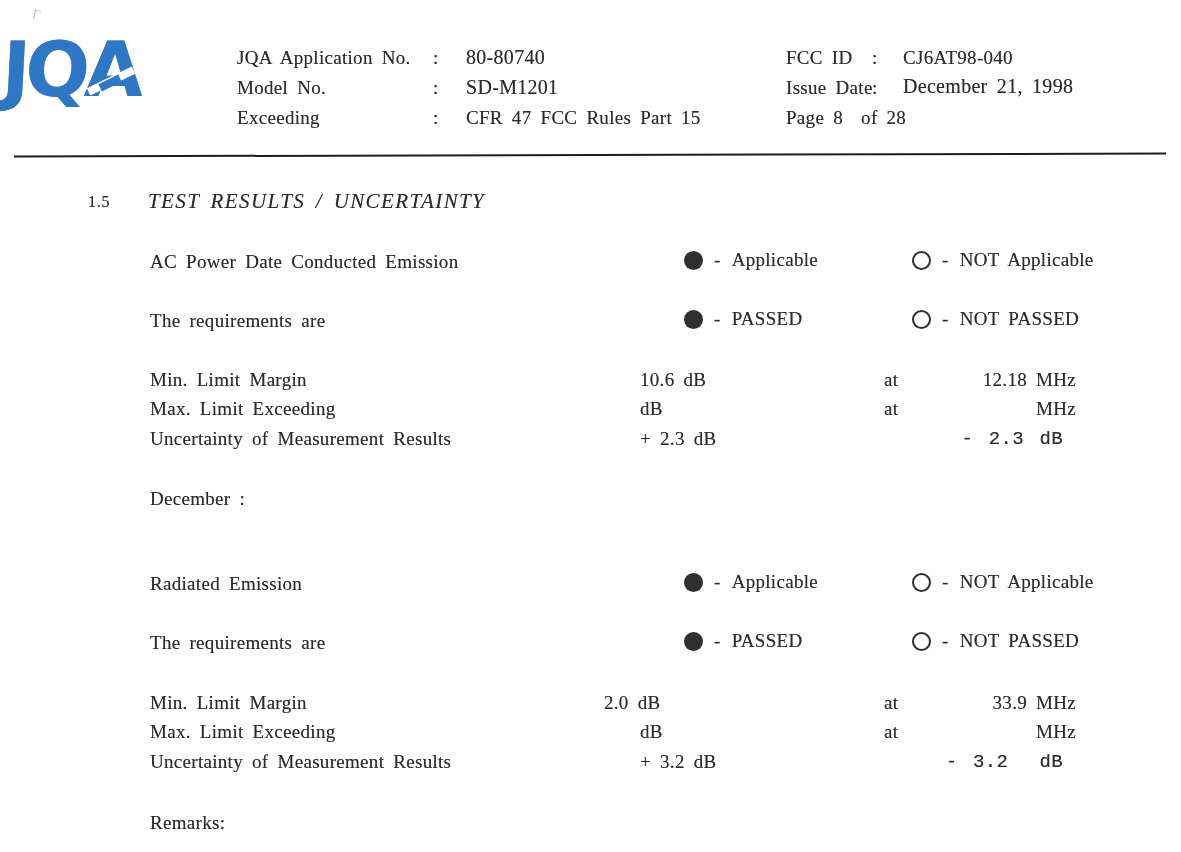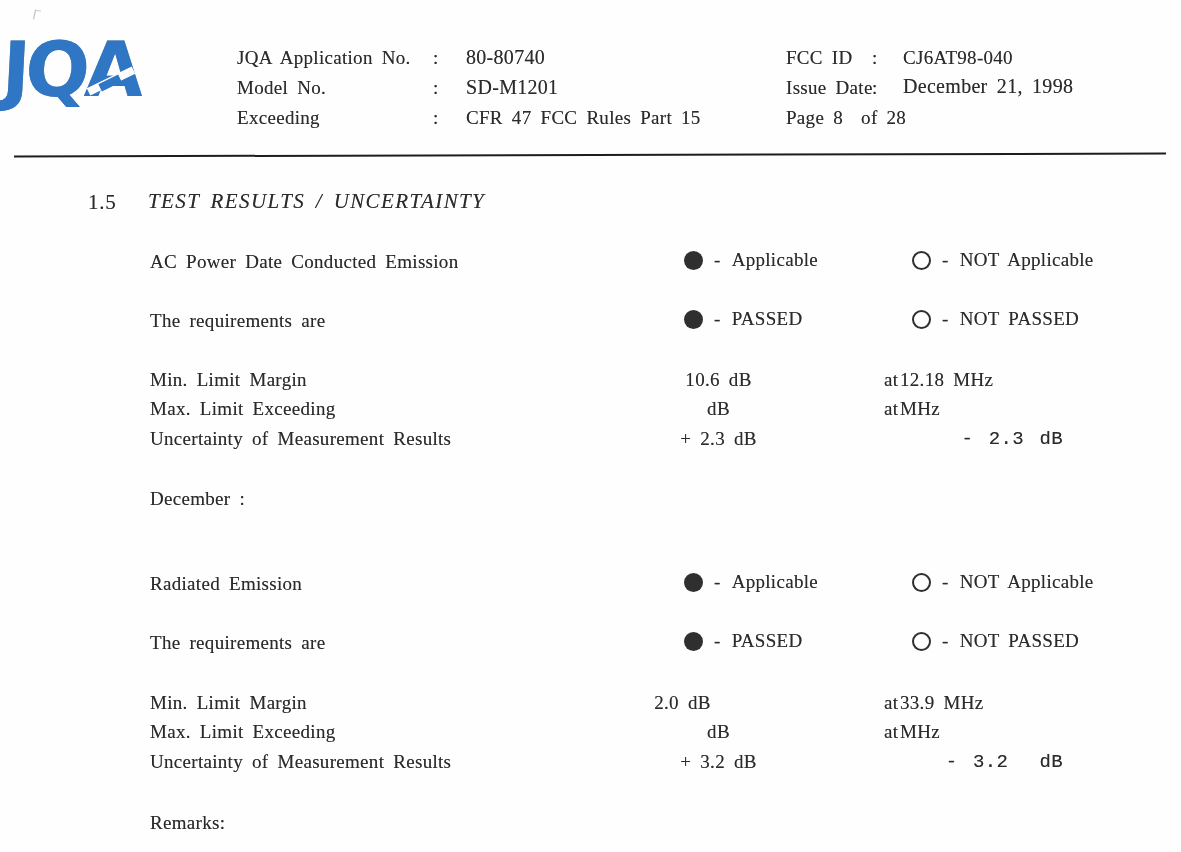--- a/index.html
+++ b/index.html
@@ -29,33 +29,33 @@
     background:#fefefe; transform:rotate(-26deg);
   }
   .q-tail {
     position:absolute; left:97px; top:49px; width:22px; height:8px;
     background:#2F76C5; transform:rotate(-26deg);
   }
   .rule {
     position:absolute; left:14px; top:154px; width:1152px; height:2px;
     background:#1d1d1d; transform:rotate(-0.15deg);
   }
-  .sec-num { font-size:21px; letter-spacing:0.8px;font-family:Liberation Serif, serif; }
+  .sec-num { font-size:16px; letter-spacing:0.8px;font-family:Liberation Serif, serif; }
   .sec-title { font-size:21px; letter-spacing:1.4px;font-style:italic; }
   .opt { position:absolute; display:flex; align-items:center; gap:11px; height:24px; }
   .dot-filled {
     width:19px; height:19px; border-radius:50%; background:#2f2f2f;
     flex:0 0 auto; display:inline-block;
   }
   .dot-empty {
     width:15px; height:15px; border-radius:50%; border:2px solid #2f2f2f;
     background:#fff; flex:0 0 auto; display:inline-block;
   }
-  .v1 { width:157px; text-align:center; }
-  .v2 { width:176px; }
+  .v1 { width:157px; text-align:left; }
+  .v2 { width:176px; text-align:right; }
   .v2u { width:163px; text-align:right;font-family:Liberation Mono, monospace; }
 </style>
 </head>
 <body>
 
 <div class="page soft">
 
   <div class="artifact"></div>
 
   <div class="logo">

